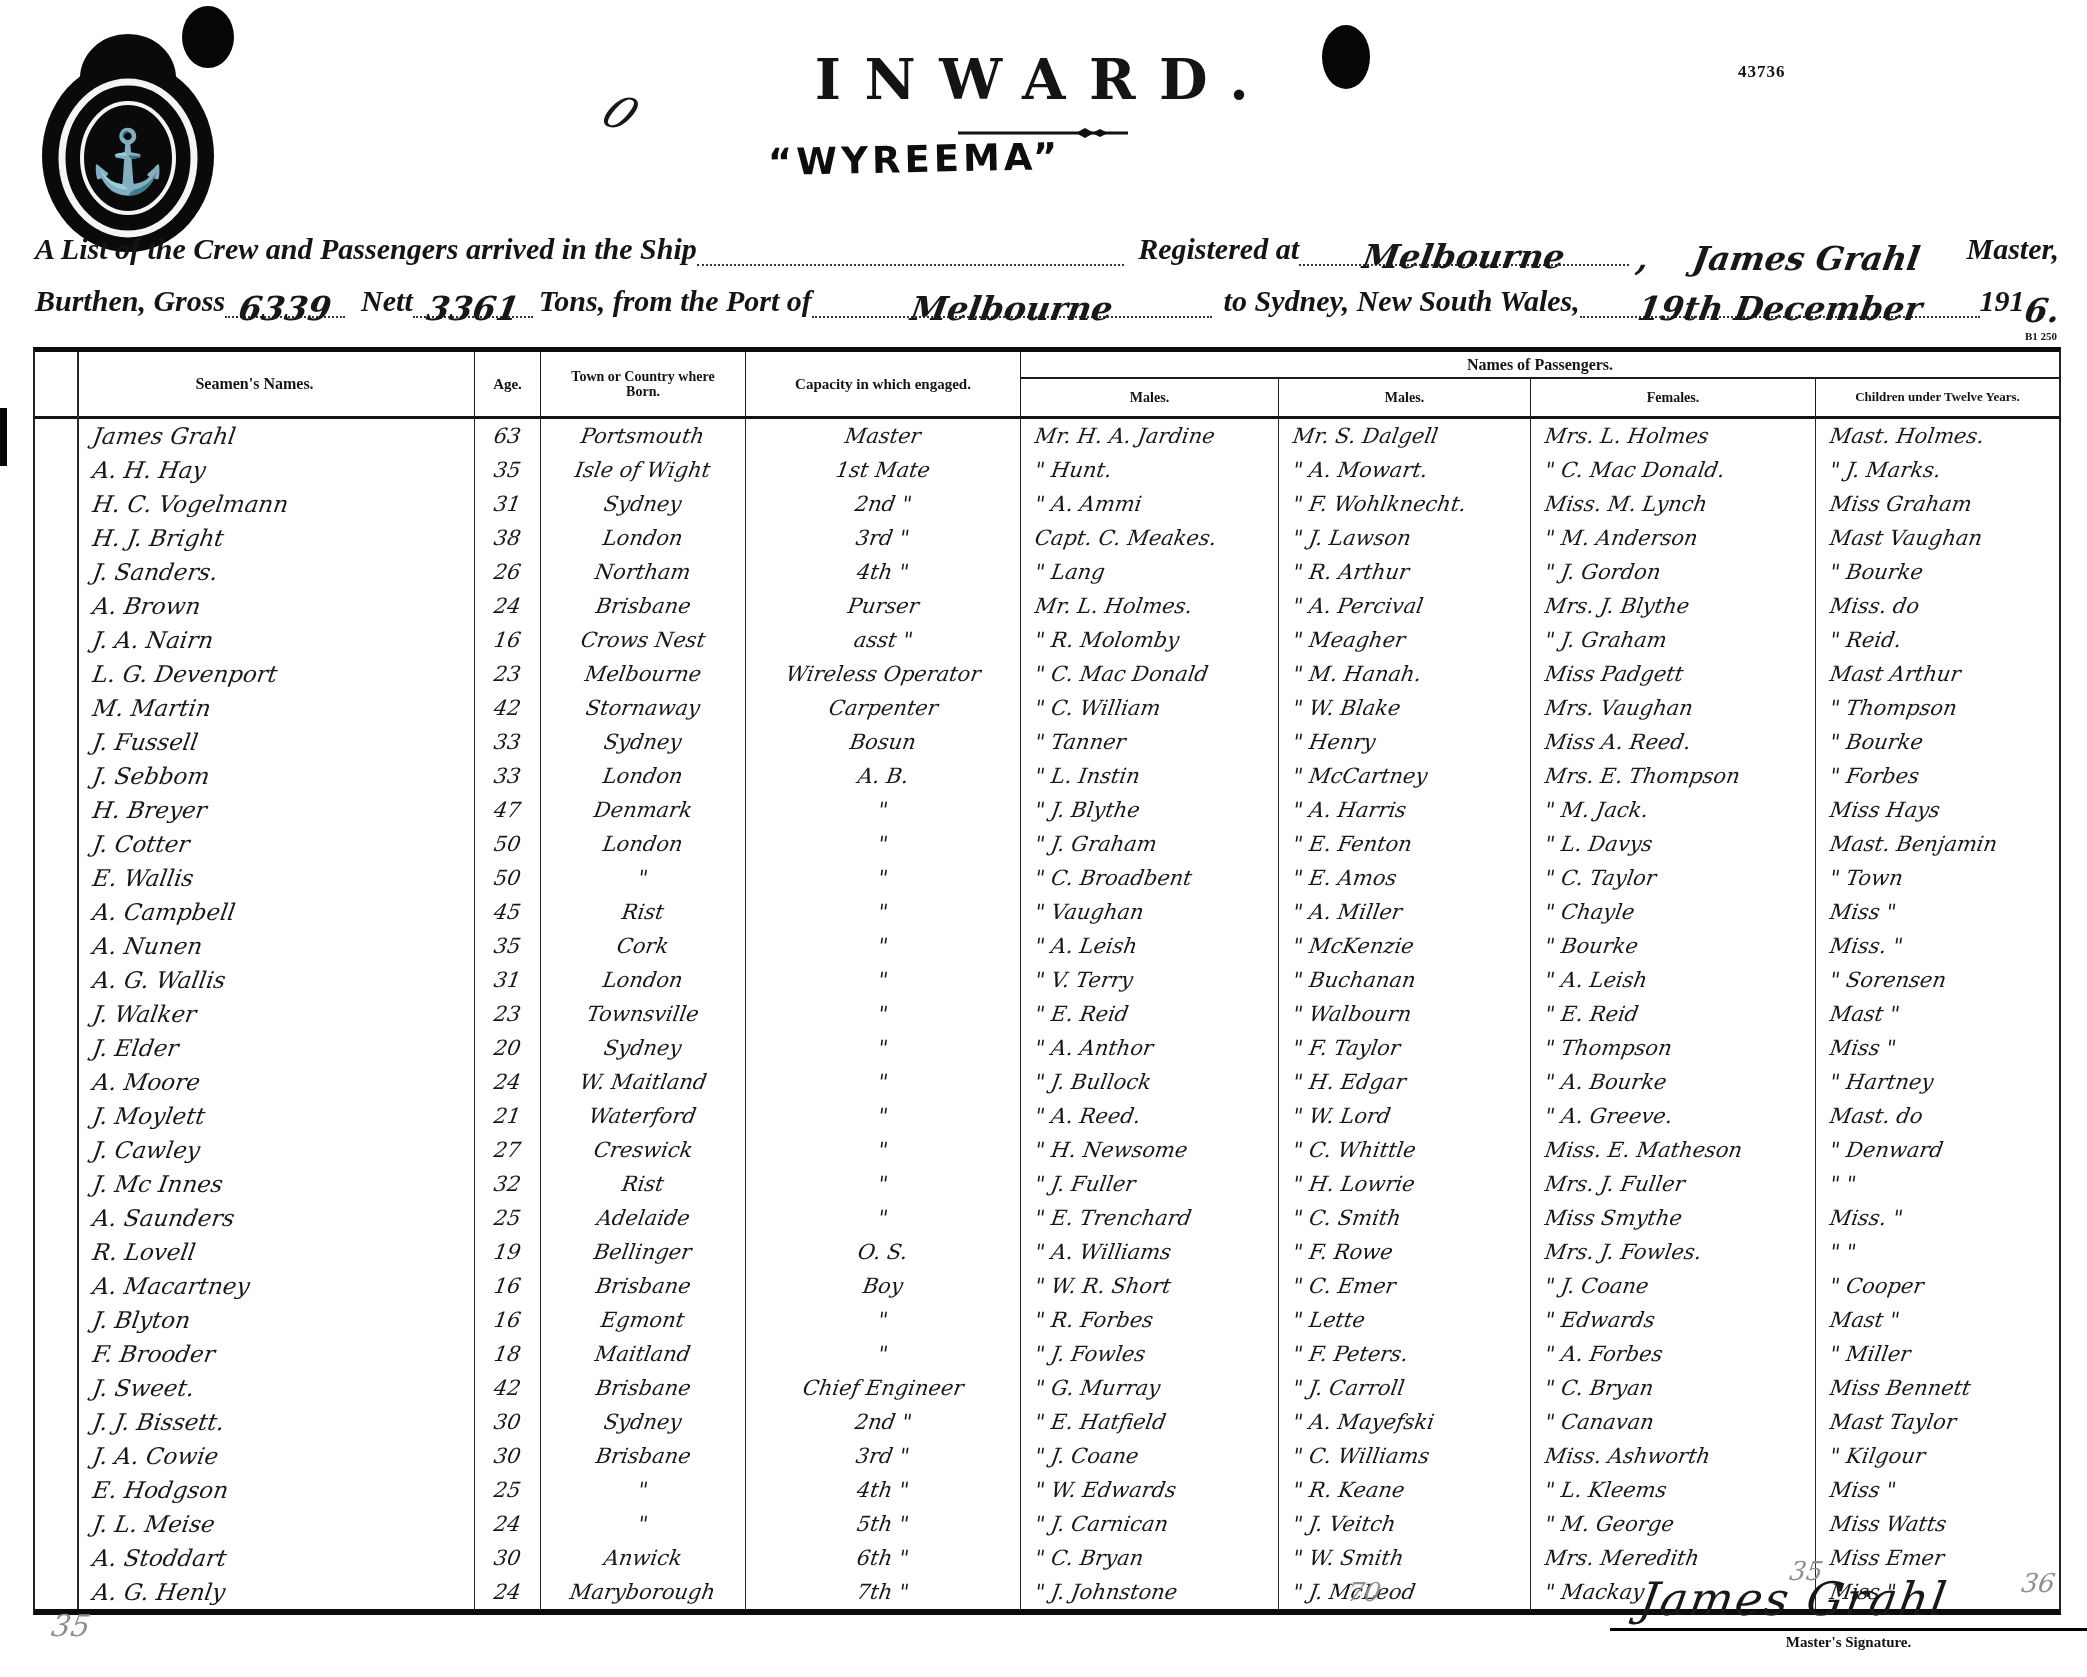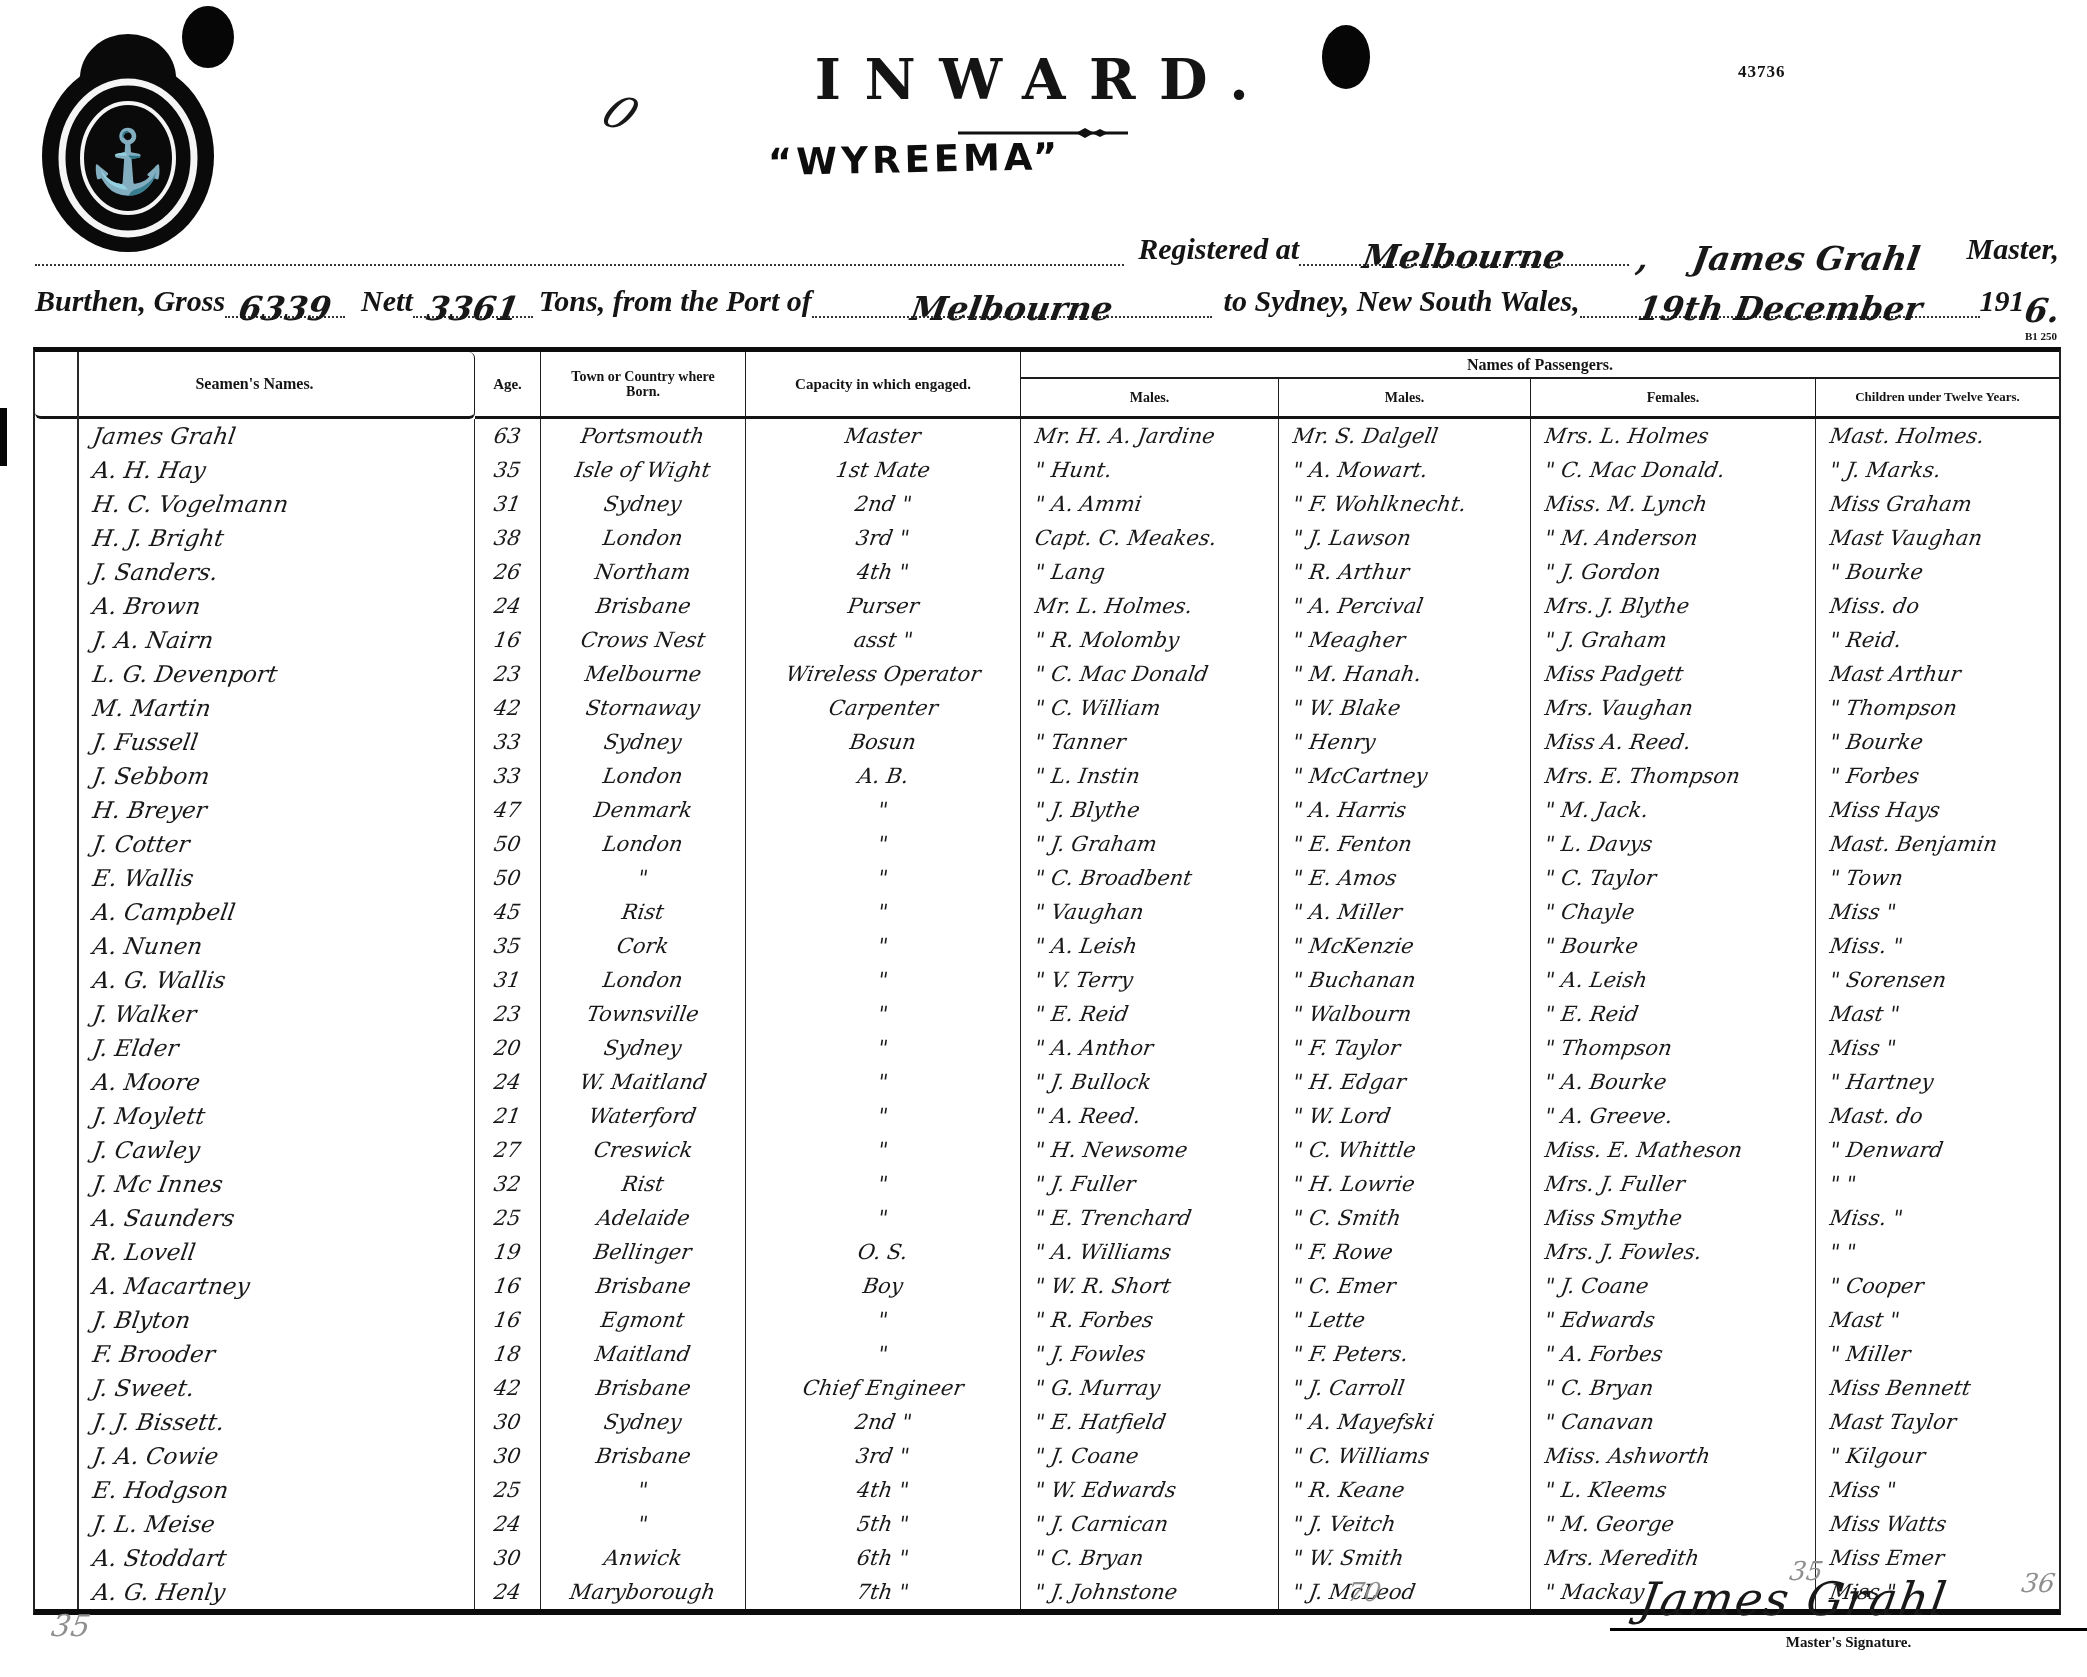--- a/index.html
+++ b/index.html
@@ -44,21 +44,21 @@
     grid-template-columns:440px 66px 205px 275px 258px 252px 285px 243px;
     grid-template-rows:27px 40px;
     grid-auto-rows:34px;
     border-top:5px solid #0c0c0c;border-bottom:6px solid #0c0c0c;
     border-left:2px solid #222;border-right:2px solid #222;
     background:#fff;
   }
   .table::after{content:"";position:absolute;left:42px;top:0;bottom:0;width:1.5px;background:#2a2a2a;}
   .th{display:flex;align-items:center;justify-content:center;text-align:center;
       font-weight:bold;border-right:1.5px solid #1d1d1d;line-height:1.1;}
-  .th-seamen{grid-column:1;grid-row:1/3;font-size:16px;border-radius:6px;}
+  .th-seamen{grid-column:1;grid-row:1/3;font-size:16px;}
   .th-age{grid-column:2;grid-row:1/3;font-size:15px;}
   .th-town{grid-column:3;grid-row:1/3;font-size:14px;padding:0 14px;}
   .th-capacity{grid-column:4;grid-row:1/3;font-size:15px;}
   .th-pass{grid-column:5/9;grid-row:1;font-size:16px;border-bottom:2px solid #1d1d1d;border-right:none;}
   .th-sub{grid-row:2;font-size:14px;}
   .th-m1{grid-column:5;}
   .th-m2{grid-column:6;}
   .th-f{grid-column:7;}
   .th-ch{grid-column:8;border-right:none;font-size:13px;}
   .th-seamen,.th-age,.th-town,.th-capacity,.th-sub{border-bottom:3px solid #141414;}
@@ -102,20 +102,21 @@
 <div class="title-rule">
   <svg width="170" height="14" viewBox="0 0 170 14">
       <line x1="0" y1="7" x2="170" y2="7" stroke="#111" stroke-width="3"></line>
       <path d="M118 7 l9 -5 9 5 -9 5 z M134 7 l8 -4 8 4 -8 4 z" fill="#111"></path>
     </svg>
 </div>
 <div class="zero-mark hw">0</div>
 <div class="ship-stamp">“WYREEMA”</div>
 
 <div class="fline line1">
+  <span>A List of the Crew and Passengers arrived in the Ship</span>
   <span class="blank grow"></span>
   <span style="margin-left:14px">Registered at</span>
   <span class="blank" style="min-width:330px">
       <span class="hw">Melbourne</span>
     </span>
   <span class="hw" style="margin:0 8px">,</span>
   <span class="blank" style="min-width:300px;border-bottom:none">
       <span class="hw">James Grahl</span>
     </span>
   <span style="margin-left:10px">Master,</span>

